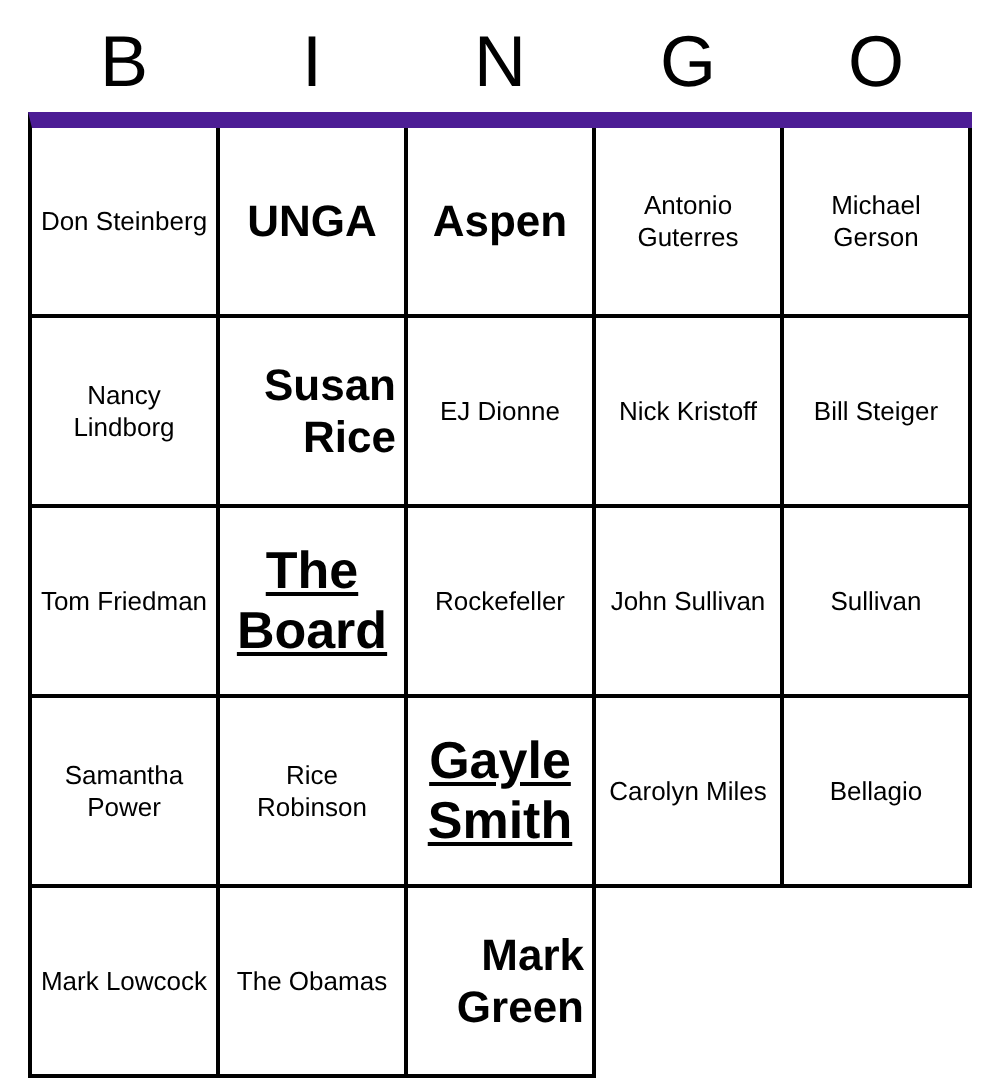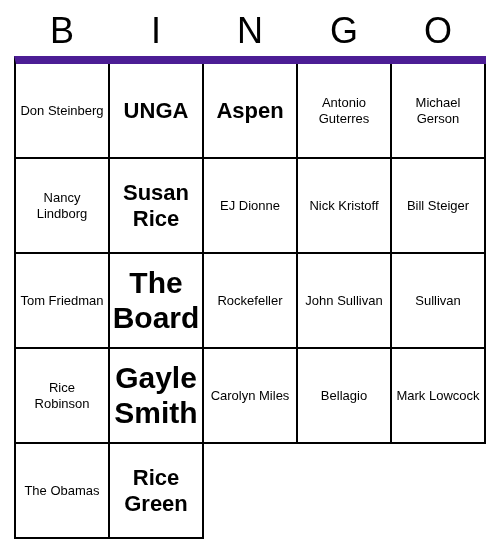--- a/index.html
+++ b/index.html
@@ -54,26 +54,28 @@
     }
 
     .bingo-cell .cell-text {
       font-size: 13px;
     }
 
     .bingo-cell .cell-text-large {
       font-size: 22px;
       font-weight: bold;
       line-height: 1.15;
+      text-align: right;
     }
 
     .bingo-cell .cell-text-xlarge {
-      font-size: 30px;
+      font-size: 26px;
       font-weight: bold;
       line-height: 1.15;
+      text-decoration: underline;
     }
   </style>
 </head>
 <body>
 
 <div class="bingo-title">
   <span class="bingo-letter">B</span>
   <span class="bingo-letter">I</span>
   <span class="bingo-letter">N</span>
   <span class="bingo-letter">G</span>
@@ -124,34 +126,37 @@
       <span class="cell-text">Rockefeller</span>
     </div>
   <div class="bingo-cell">
       <span class="cell-text">John Sullivan</span>
     </div>
 
   <div class="bingo-cell">
       <span class="cell-text">Sullivan</span>
     </div>
   <div class="bingo-cell">
+      <span class="cell-text">Samantha Power</span>
+    </div>
+  <div class="bingo-cell">
       <span class="cell-text">Rice Robinson</span>
     </div>
   <div class="bingo-cell">
       <span class="cell-text-xlarge">Gayle Smith</span>
     </div>
   <div class="bingo-cell">
       <span class="cell-text">Carolyn Miles</span>
     </div>
 
   <div class="bingo-cell">
       <span class="cell-text">Bellagio</span>
     </div>
   <div class="bingo-cell">
       <span class="cell-text">Mark Lowcock</span>
     </div>
   <div class="bingo-cell">
       <span class="cell-text">The Obamas</span>
     </div>
   <div class="bingo-cell">
-      <span class="cell-text-large">Rice Green</span>
+      <span class="cell-text-large">Mark Green</span>
     </div>
 </div>
 
 </body></html>

